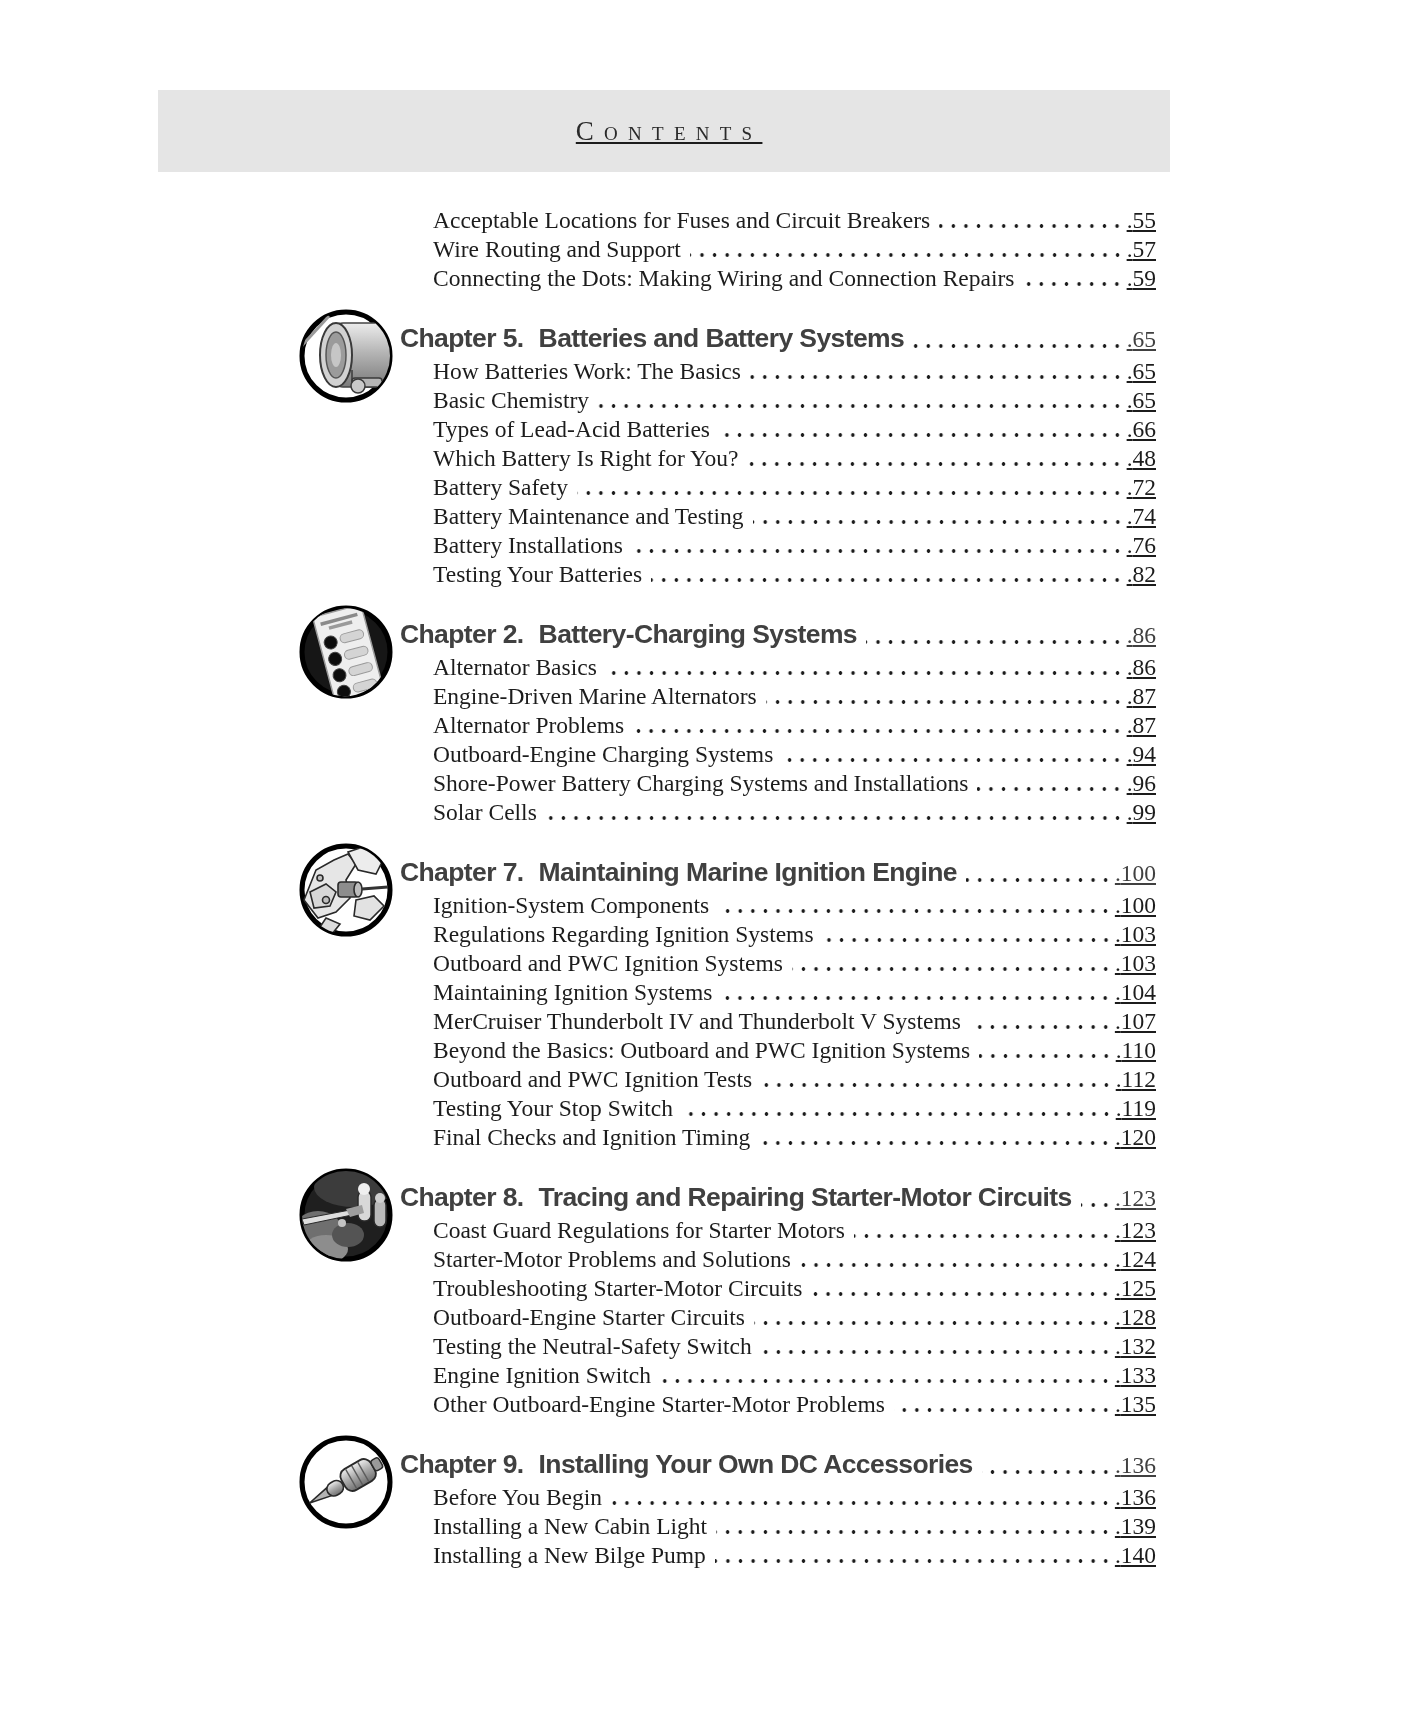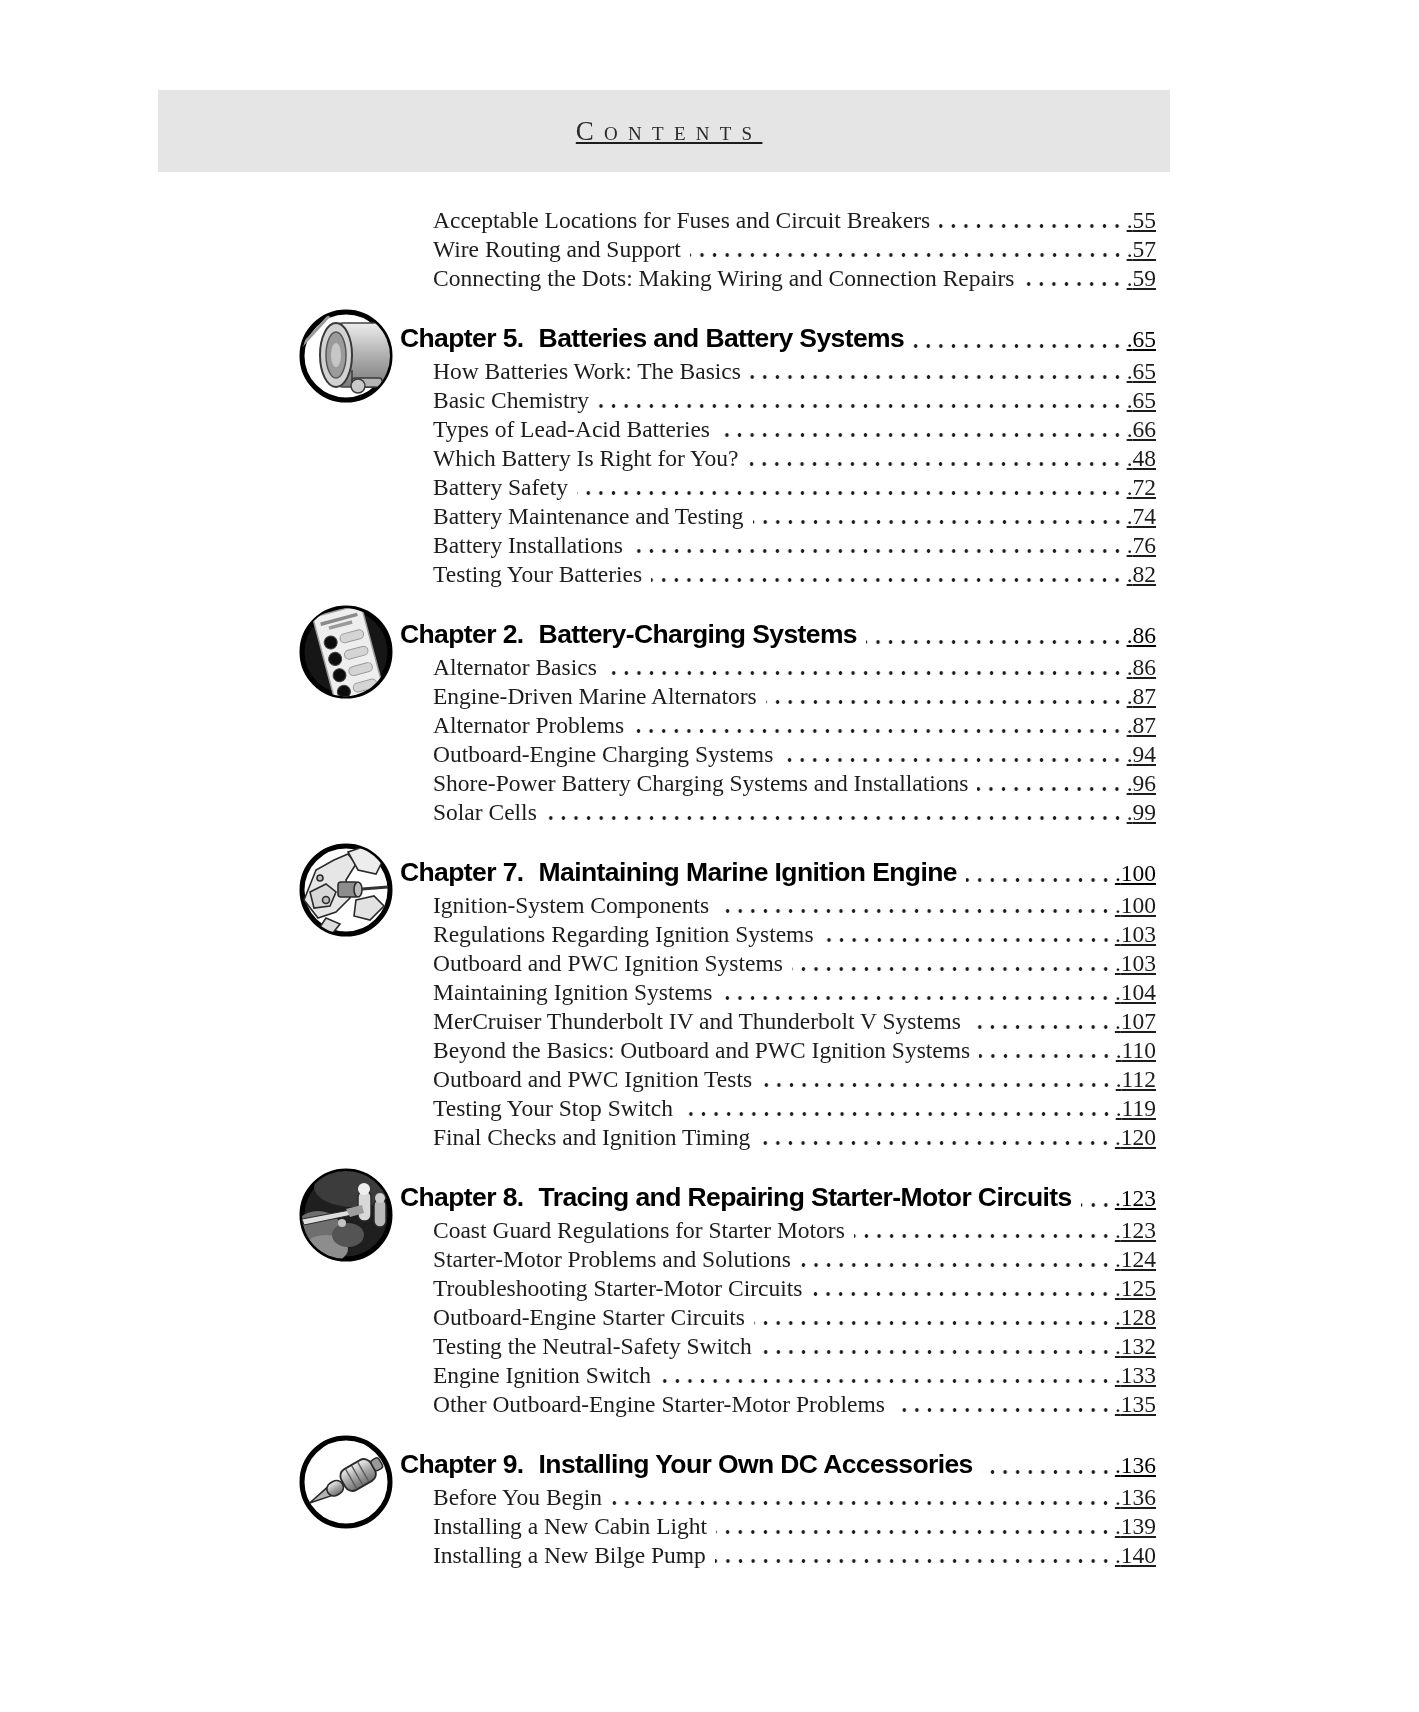--- a/index.html
+++ b/index.html
@@ -33,21 +33,21 @@
     background-size:12.6px 4.2px;
     background-position:right 1px bottom 7px;
   }
   .page{flex:0 0 auto;text-decoration:underline;}
   .page::before{content:".";}
   .chapter{margin-top:27px;position:relative;}
   .chapter-head{
     display:flex;align-items:baseline;height:37px;
     font-family:"Liberation Sans", sans-serif;font-weight:bold;
     font-size:26.5px;letter-spacing:-0.6px;line-height:37px;
-    font-stretch:condensed;color:#000000;white-space:nowrap;
+    font-stretch:condensed;color:#404040;white-space:nowrap;
   }
   .chapter-head .ch-name{margin-left:15px;}
   .chapter-head .leader{background-position:right 1px bottom 9px;}
   .chapter-head .page{
     font-family:"Liberation Serif", serif;font-weight:normal;
     font-size:23.5px;letter-spacing:0;
   }
   .chapter-icon{
     position:absolute;left:-104px;top:-14px;width:100px;height:100px;display:block;
   }

